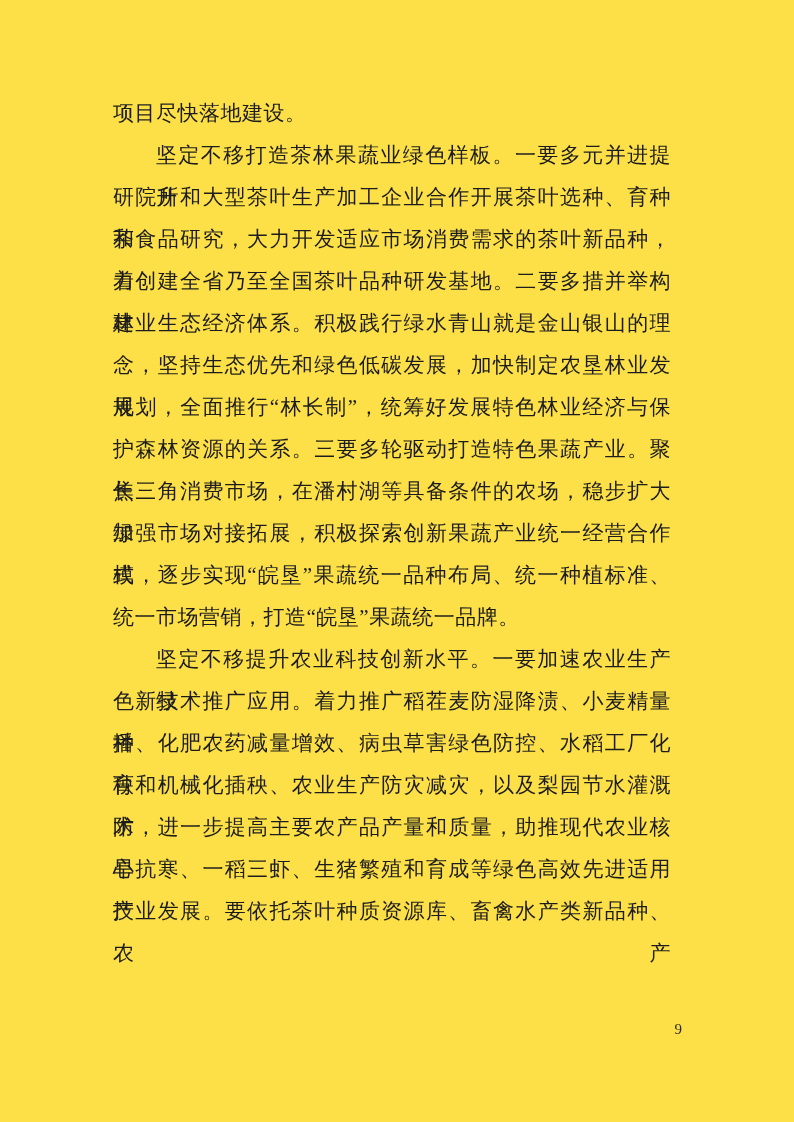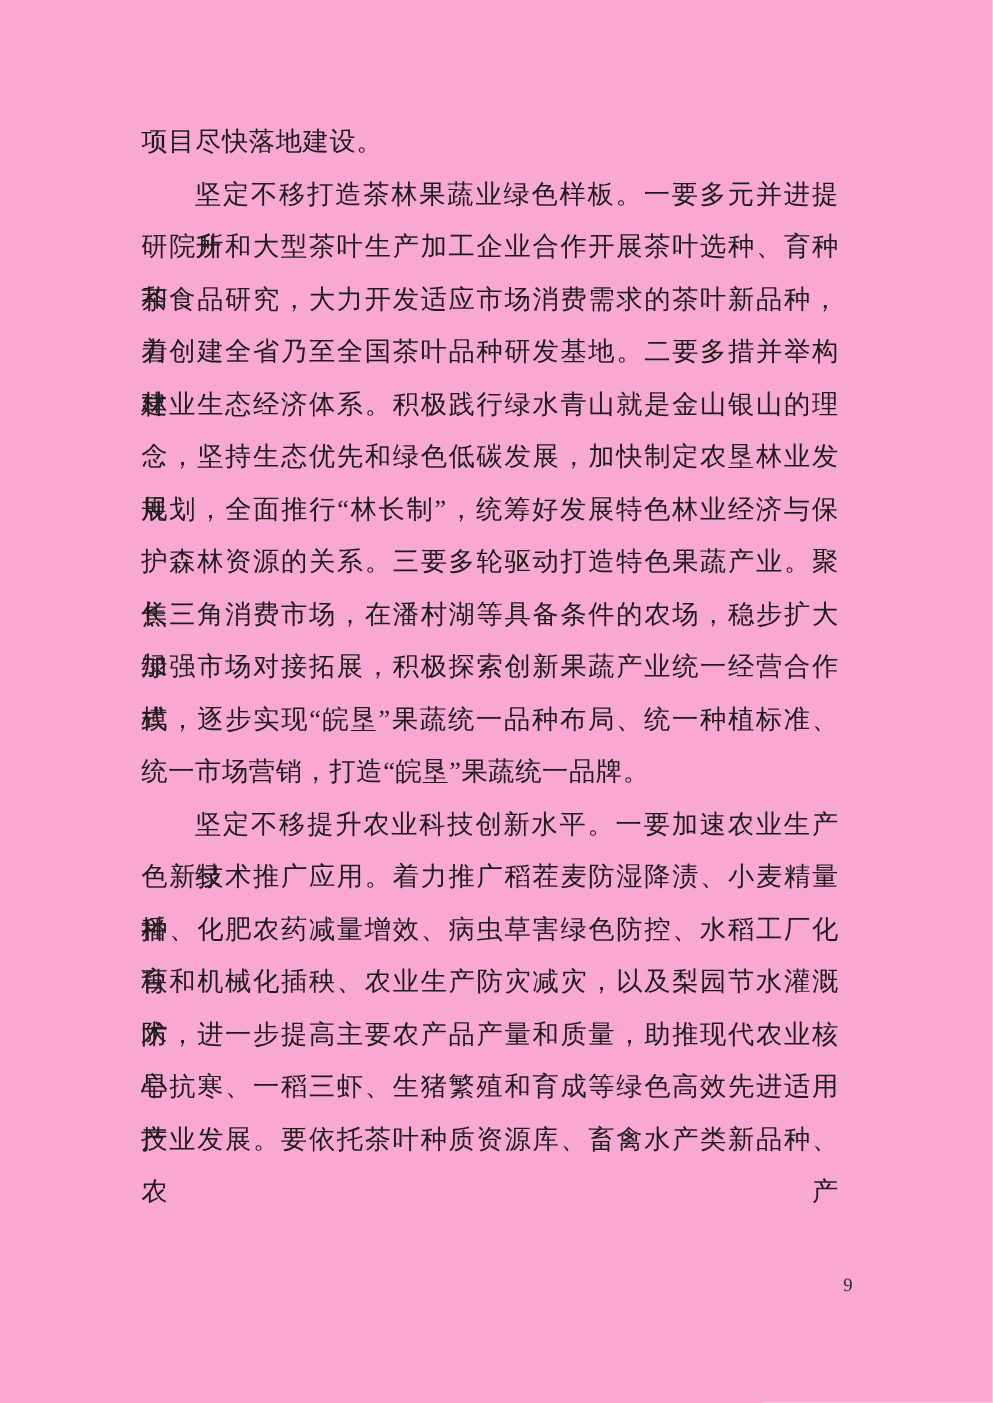--- a/index.html
+++ b/index.html
@@ -12,21 +12,21 @@
     height: 1122px;
     position: relative;
     overflow: hidden;
     font-family: "Liberation Serif", "DejaVu Serif", serif;
   }
   .page {
     position: absolute;
     left: 0; top: 0;
     width: 794px;
     height: 1122px;
-    background: #f9a8d4;
+    background: #fde047;
   }
   .text-block {
     position: absolute;
     left: 113px;
     top: 92px;
     width: 558px;
   }
   .line {
     font-size: 21px;
     line-height: 42px;

